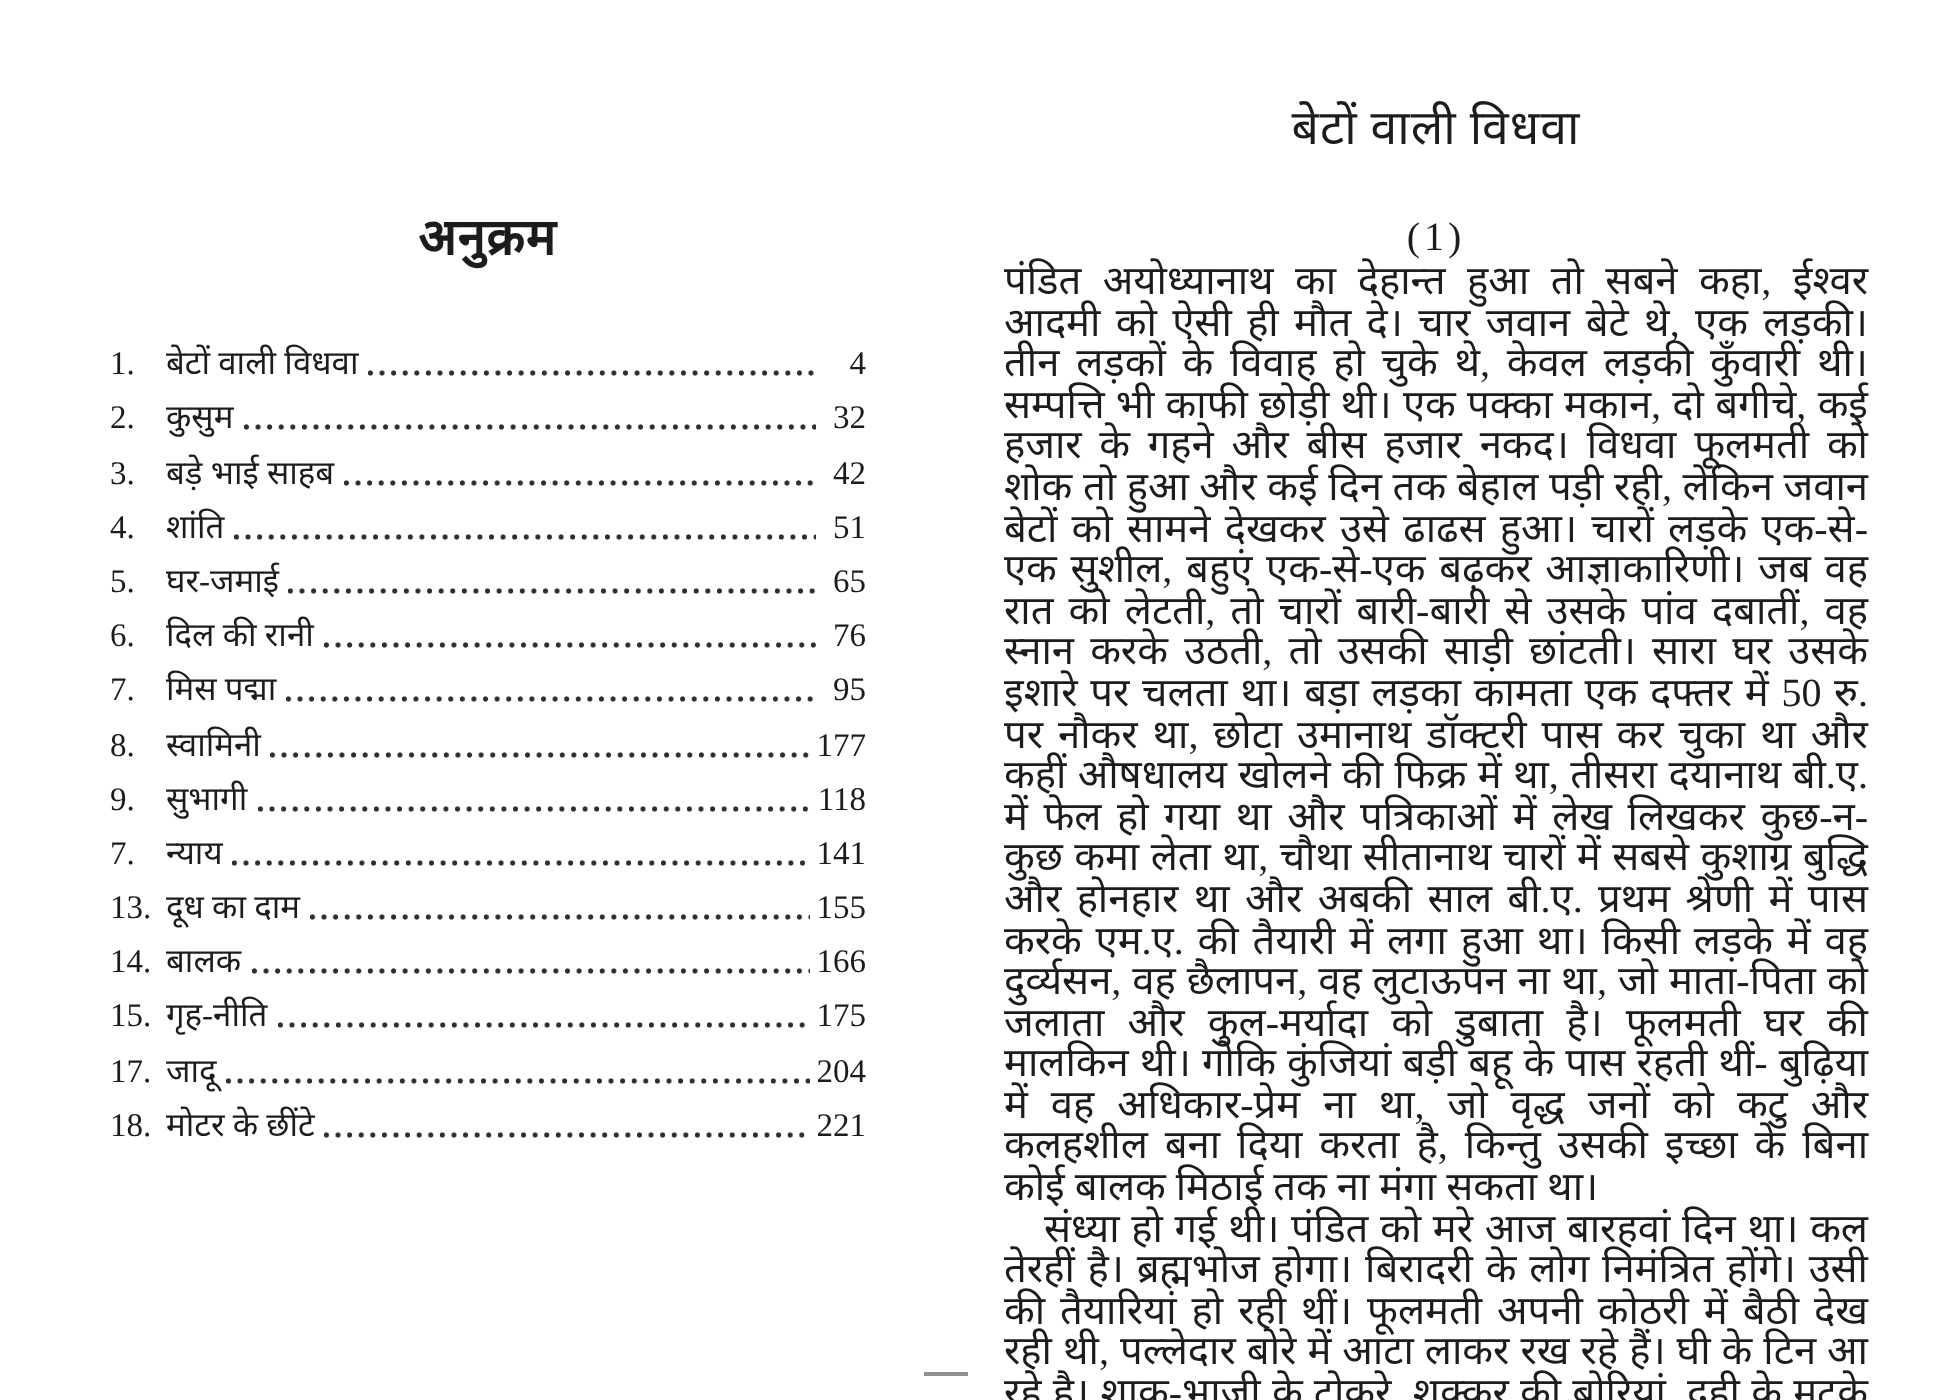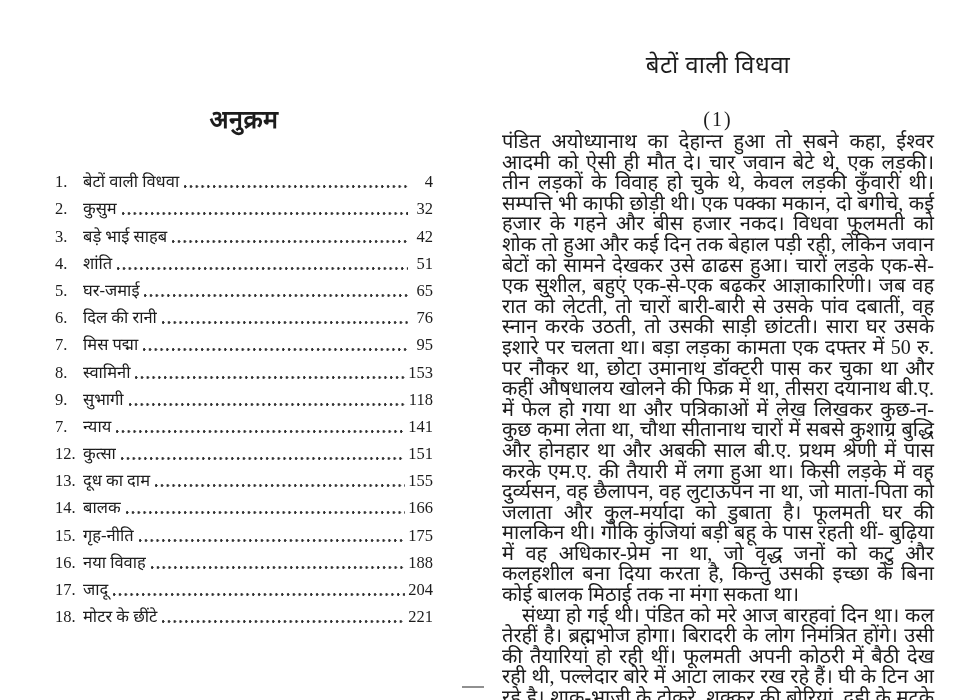--- a/index.html
+++ b/index.html
@@ -169,44 +169,38 @@
           <span class="toc-num">7.</span>
           <span class="toc-title">मिस पद्मा</span>
           <span class="toc-leader"></span>
           <span class="toc-page">95</span>
         </div>
 
         <div class="toc-row">
           <span class="toc-num">8.</span>
           <span class="toc-title">स्वामिनी</span>
           <span class="toc-leader"></span>
-          <span class="toc-page">153</span>
+          <span class="toc-page">177</span>
         </div>
 
         <div class="toc-row">
           <span class="toc-num">9.</span>
           <span class="toc-title">सुभागी</span>
           <span class="toc-leader"></span>
           <span class="toc-page">118</span>
         </div>
 
 
         <div class="toc-row">
           <span class="toc-num">7.</span>
           <span class="toc-title">न्याय</span>
           <span class="toc-leader"></span>
           <span class="toc-page">141</span>
         </div>
 
-        <div class="toc-row">
-          <span class="toc-num">12.</span>
-          <span class="toc-title">कुत्सा</span>
-          <span class="toc-leader"></span>
-          <span class="toc-page">151</span>
-        </div>
 
         <div class="toc-row">
           <span class="toc-num">13.</span>
           <span class="toc-title">दूध का दाम</span>
           <span class="toc-leader"></span>
           <span class="toc-page">155</span>
         </div>
 
         <div class="toc-row">
           <span class="toc-num">14.</span>
@@ -215,26 +209,20 @@
           <span class="toc-page">166</span>
         </div>
 
         <div class="toc-row">
           <span class="toc-num">15.</span>
           <span class="toc-title">गृह-नीति</span>
           <span class="toc-leader"></span>
           <span class="toc-page">175</span>
         </div>
 
-        <div class="toc-row">
-          <span class="toc-num">16.</span>
-          <span class="toc-title">नया विवाह</span>
-          <span class="toc-leader"></span>
-          <span class="toc-page">188</span>
-        </div>
 
         <div class="toc-row">
           <span class="toc-num">17.</span>
           <span class="toc-title">जादू</span>
           <span class="toc-leader"></span>
           <span class="toc-page">204</span>
         </div>
 
 
         <div class="toc-row">

